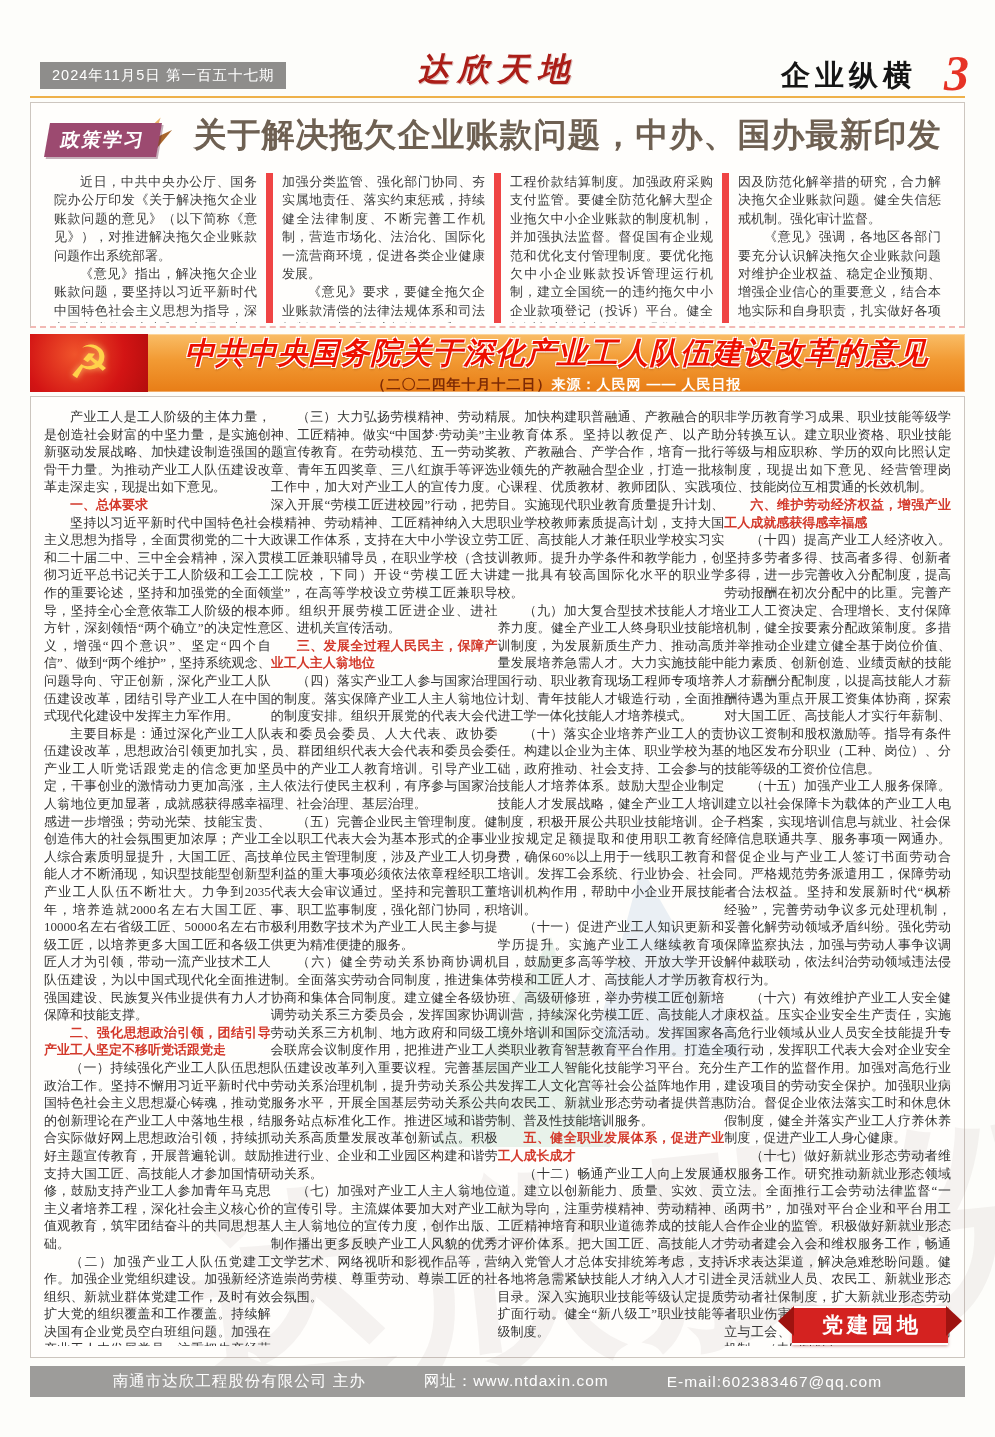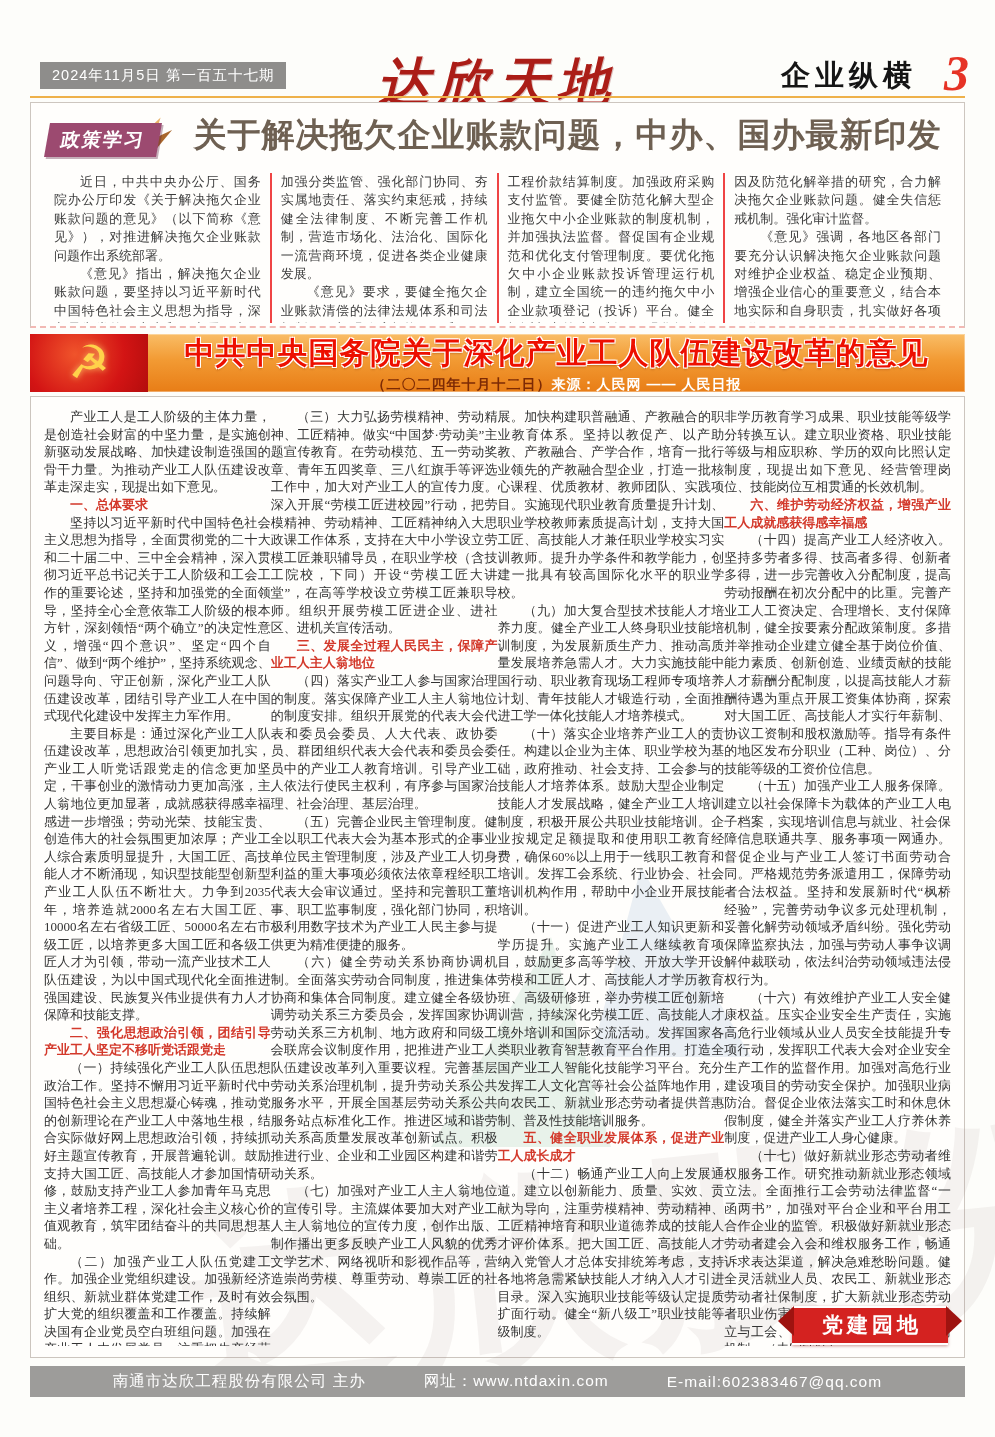--- a/index.html
+++ b/index.html
@@ -12,21 +12,21 @@
 
   
   .header { position:absolute; left:30px; right:30px; top:52px; height:44px; }
   .date-box {
     position:absolute; left:10px; top:10px; background:#8e8d8b; color:#fff;
     font-family:"Liberation Sans","DejaVu Sans",sans-serif;
     font-size:14.5px; padding:4px 12px; letter-spacing:1px;
   }
   .masthead {
     position:absolute; left:0; right:0; top:-4px; text-align:center;
-    font-size:52px; font-weight:900; font-style:italic; color:#ab1d17;
+    font-size:32px; font-weight:900; font-style:italic; color:#ab1d17;
     letter-spacing:8px; text-shadow:1px 1px 0 rgba(120,0,0,.25);
   }
   .section-label { position:absolute; right:48px; top:4px; font-size:29px; font-weight:bold; color:#151515; letter-spacing:5px; }
   .page-num { position:absolute; right:-4px; top:-8px; font-size:50px; font-weight:bold; font-style:italic; color:#e63326; }
   .header-rule { position:absolute; left:30px; right:30px; top:96px; border-top:2px solid #eeb14a; }
 
   
   .a1 {
     position:absolute; left:30px; right:30px; top:102px; height:226px;
     border:1px solid #cdc6bf; border-bottom:2px dashed #f2b9b4; background:#fffefc;
@@ -44,41 +44,42 @@
     font-size:19px; padding:4px 14px; letter-spacing:2px; transform:skewX(-10deg);
     box-shadow:2px 2px 0 rgba(90,30,60,.35);
   }
   .a1-title {
     position:absolute; left:140px; right:0; top:2px; text-align:center;
     font-size:33px; font-weight:900; color:#6e6052; letter-spacing:1px;
     font-family:"Liberation Sans","DejaVu Sans",sans-serif;
   }
   .a1-cols { display:flex; height:150px; margin-top:4px; }
   .a1-cols .col { flex:1; padding:0 9px; overflow:hidden; text-align:justify; }
-  .a1-cols .col + .col { border-left:2px solid #ef4444; }
+  .a1-cols .col + .col { border-left:7px solid #ef4444; }
   .a1-cols p { font-size:13px; line-height:18.4px; color:#3c3c3c; text-indent:2em; }
   .a1-cols p.cont { text-indent:0; }
 
   
   .banner {
     position:absolute; left:30px; right:30px; top:334px; height:58px;
     background:linear-gradient(180deg,#f9bd66 0%,#f29a33 45%,#e87d16 100%);
     display:flex; box-shadow:inset 0 0 0 1px rgba(255,255,255,.35);
   }
   .emblem-block {
     width:118px; height:100%; flex:none; position:relative;
     background:radial-gradient(circle at 38% 35%, #f0542b 0%, #d31414 60%, #b30d0d 100%);
     display:flex; align-items:center; justify-content:center;
   }
   .emblem-glyph { font-size:46px; color:#ffd24a; text-shadow:0 0 6px rgba(255,230,120,.8); line-height:1; }
   .banner-main { flex:1; display:flex; flex-direction:column; justify-content:center; }
   .banner-title {
     text-align:center; font-size:30px; font-weight:900; color:#ed0f00; letter-spacing:1px;
     font-family:"Liberation Sans","DejaVu Sans",sans-serif;
     text-shadow:-1px -1px 0 #fff,1px -1px 0 #fff,-1px 1px 0 #fff,1px 1px 0 #fff,0 2px 2px rgba(140,50,0,.45);
+    font-style:italic;
   }
   .banner-sub { display:flex; justify-content:center; margin-top:2px;
     font-family:"Liberation Sans","DejaVu Sans",sans-serif; font-size:14px; }
   .banner-date { color:#7c2a05; font-weight:bold; letter-spacing:1px; }
   .banner-src { color:#ffffff; font-weight:bold; letter-spacing:1px; }
 
   
   .bodybox {
     position:absolute; left:30px; right:30px; top:396px; height:962px;
     border:1px solid #ccc5be; background:#fffefc; padding:11px 13px;

